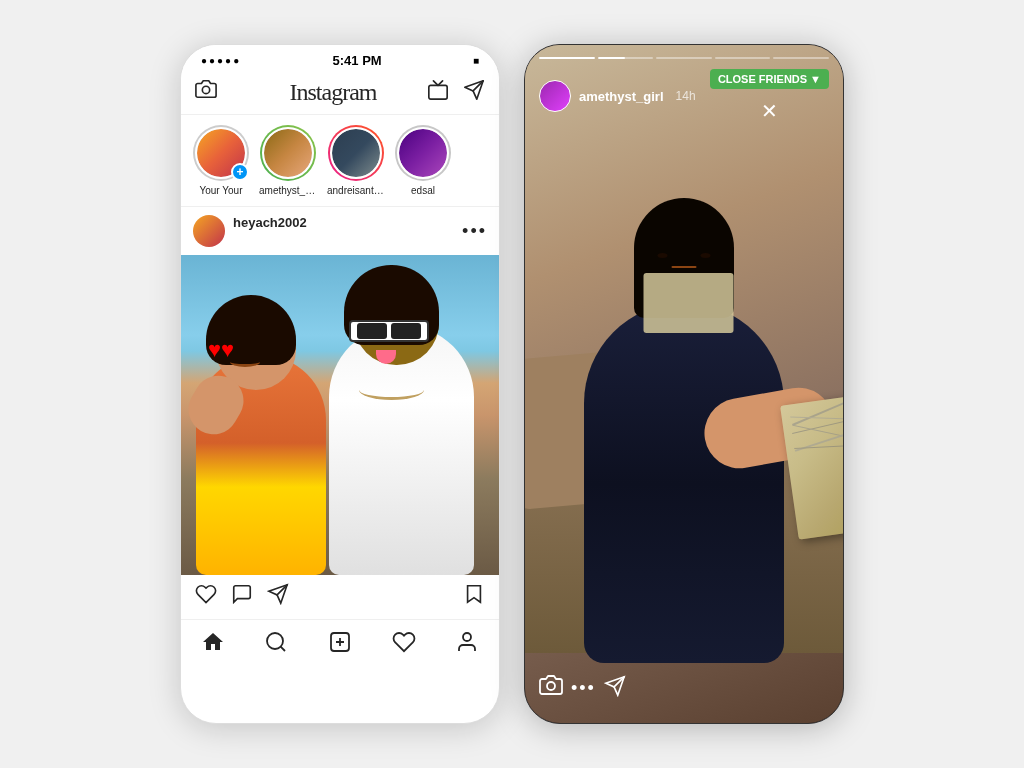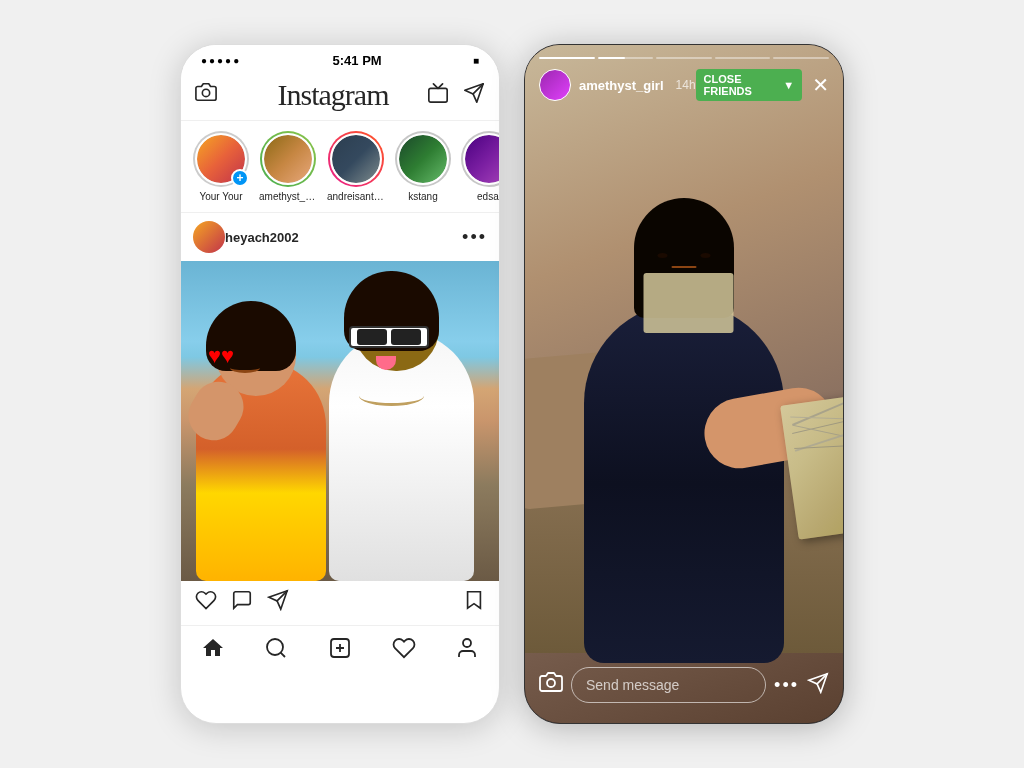--- a/index.html
+++ b/index.html
@@ -51,21 +51,21 @@
       display: flex;
       align-items: center;
       justify-content: space-between;
       padding: 6px 14px 8px;
       background: #fff;
       border-bottom: 1px solid #efefef;
     }
     .header-icon { font-size: 22px; color: #262626; }
     .insta-logo {
       font-family: 'Brush Script MT', cursive, Georgia, serif;
-      font-size: 30px;
+      font-size: 24px;
       font-weight: 400;
       color: #262626;
       letter-spacing: -1px;
       margin-left: 22px;
     }
     .header-right { display: flex; gap: 14px; align-items: center; }
 
     
     .stories-row {
       display: flex;
@@ -153,22 +153,21 @@
     
     .post-header {
       display: flex;
       align-items: center;
       justify-content: space-between;
       padding: 8px 12px;
       background: #fff;
     }
     .post-user {
       display: flex;
-      align-items: center;
-      gap: 0;
+      gap: 8px;
     }
     .post-avatar {
       width: 32px;
       height: 32px;
       border-radius: 50%;
       background: linear-gradient(135deg, #f5a623, #c1334b);
     }
     .post-username {
       font-size: 13px;
       font-weight: 600;
@@ -292,20 +291,21 @@
     .story-close-btn {
       color: #fff;
       font-size: 20px;
       font-weight: 300;
       cursor: pointer;
     }
     .story-header-right {
       display: flex;
       align-items: center;
       gap: 10px;
+      flex-direction: column;
     }
 
     
     .story-bottom {
       position: relative;
       z-index: 10;
       padding: 10px 14px 20px;
       display: flex;
       align-items: center;
       gap: 8px;
@@ -410,30 +410,20 @@
         <div class="story-avatar-wrap">
           <div class="story-ring pink-ring">
             <div class="story-avatar-inner">
               <div class="avatar-circle av3"></div>
             </div>
           </div>
         </div>
         <span class="story-label">andreisantalo</span>
       </div>
 
-      <div class="story-item">
-        <div class="story-avatar-wrap">
-          <div class="story-ring seen">
-            <div class="story-avatar-inner">
-              <div class="avatar-circle av4"></div>
-            </div>
-          </div>
-        </div>
-        <span class="story-label">kstang</span>
-      </div>
 
       <div class="story-item">
         <div class="story-avatar-wrap">
           <div class="story-ring seen">
             <div class="story-avatar-inner">
               <div class="avatar-circle av5"></div>
             </div>
           </div>
         </div>
         <span class="story-label">edsal</span>
@@ -633,23 +623,20 @@
 
     <div style="flex:1;z-index:2;"></div>
 
     <div class="story-bottom">
       <span class="story-camera-btn">
         <svg width="24" height="24" viewBox="0 0 24 24" fill="none" stroke="#fff" stroke-width="1.8" stroke-linecap="round" stroke-linejoin="round">
           <path d="M23 19a2 2 0 0 1-2 2H3a2 2 0 0 1-2-2V8a2 2 0 0 1 2-2h4l2-3h6l2 3h4a2 2 0 0 1 2 2z"></path>
           <circle cx="12" cy="13" r="4"></circle>
         </svg>
       </span>
-      <div class="story-message-input">
-        <span class="story-message-placeholder">Send message</span>
-      </div>
       <span class="story-dots">•••</span>
       <span class="story-send-btn">
         <svg width="22" height="22" viewBox="0 0 24 24" fill="none" stroke="#fff" stroke-width="1.8" stroke-linecap="round">
             <line x1="22" y1="2" x2="11" y2="13"></line>
             <polygon points="22 2 15 22 11 13 2 9 22 2"></polygon>
           </svg>
       </span>
     </div>
   </div>
 

